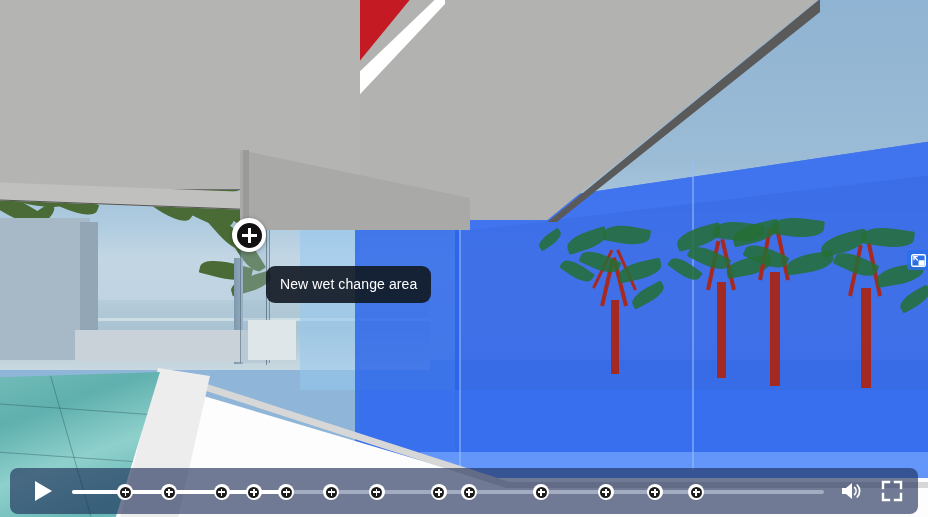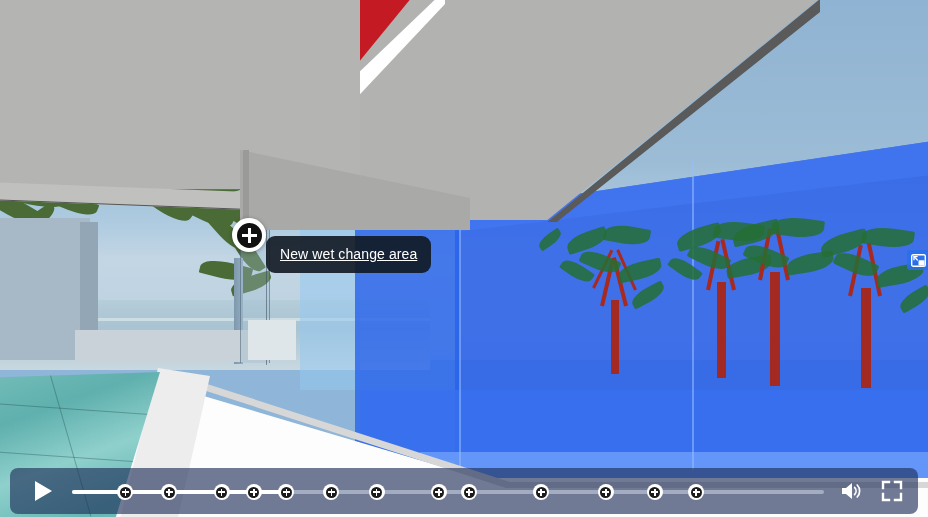--- a/index.html
+++ b/index.html
@@ -420,21 +420,21 @@
     <div class="shape terrace-white"></div>
     <div class="shape terrace-edge"></div>
     <div class="shape deck-grey"></div>
     <div class="shape pool">
       <div class="pool-line" style="left:0;   top:48px;  width:170px; transform:rotate(4deg);"></div>
       <div class="pool-line" style="left:0;   top:96px;  width:160px; transform:rotate(4deg);"></div>
       <div class="pool-line" style="left:70px;top:12px;  width:150px; transform:rotate(74deg); transform-origin:left top;"></div>
     </div>
   </div>
 
-  <div class="tooltip" style="left:266px; top:236px;text-decoration:underline;">New wet change area</div>
+  <div class="tooltip" style="left:266px; top:266px;">New wet change area</div>
 
   <div class="hotspot" style="left:232px; top:218px;" title="New wet change area">
     <div class="hotspot-inner"></div>
   </div>
 
   <div class="pip-btn" style="left:907px; top:250px;">
     <svg width="15" height="13" viewBox="0 0 15 13" aria-hidden="true">
       <rect x="0.7" y="0.7" width="13.6" height="11.6" rx="1.6" fill="none" stroke="#ffffff" stroke-width="1.4"></rect>
       <rect x="7.5" y="6.3" width="6" height="5.2" rx="0.8" fill="#ffffff"></rect>
       <path d="M6.2 2.6 L3.0 2.6 L3.0 5.8" fill="none" stroke="#ffffff" stroke-width="1.3" stroke-linecap="round" stroke-linejoin="round"></path>

